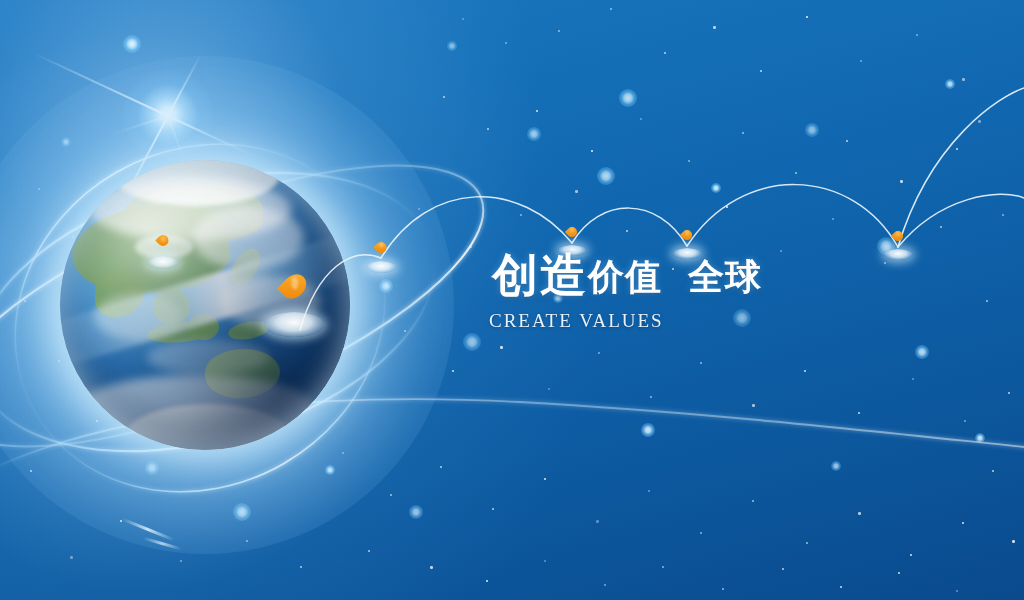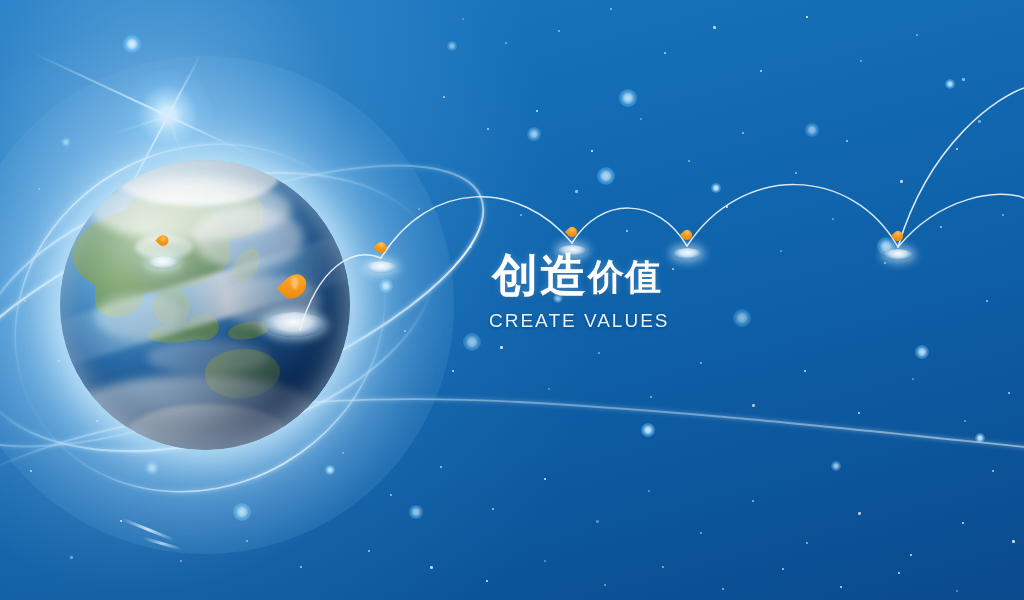--- a/index.html
+++ b/index.html
@@ -65,21 +65,21 @@
     border-radius:50%;background:rgba(255,255,255,0.35);transform:rotate(-45deg);filter:blur(1px);}
 
   
   .headline{position:absolute;white-space:nowrap;color:#ffffff;}
   .hl-line{display:flex;align-items:flex-end;}
   .big{font-size:46px;font-weight:bold;line-height:1;letter-spacing:2px;
     text-shadow:0 0 6px rgba(120,195,245,0.55),0 2px 4px rgba(6,40,84,0.45);}
   .small{font-size:36px;font-weight:bold;line-height:1;letter-spacing:1px;padding-bottom:3px;
     text-shadow:0 0 6px rgba(120,195,245,0.55),0 2px 4px rgba(6,40,84,0.45);}
   .gapmid{width:26px;}
-  .sub-row{position:absolute;display:flex;}
+  .sub-row{position:absolute;display:flex;font-family:Liberation Serif, serif;}
   .sub{font-size:19px;letter-spacing:2.0px;color:#e6f1fb;
     text-shadow:0 1px 3px rgba(6,40,84,0.45);white-space:nowrap;}
 
   
   .streak{position:absolute;height:3px;border-radius:3px;
     background:linear-gradient(90deg,rgba(255,255,255,0) 0%,rgba(235,250,255,0.9) 50%,rgba(255,255,255,0) 100%);
     filter:blur(0.6px);}
 </style>
 </head>
 <body>
@@ -319,20 +319,21 @@
         <div class="base" style="width: 27.6px; height: 11.4px; bottom: 0px; position: absolute;"></div>
         <div class="drop" style="width: 9.84px; height: 9.84px; top: 0px; position: absolute;"></div>
       </div>
     </div>
 
   <div class="headline" style="left:492px;top:252px;">
     <div class="hl-line">
       <span class="big">创造</span>
       <span class="small">价值</span>
       <span class="gapmid"></span>
+      <span class="small">全球</span>
     </div>
   </div>
 
   <div class="sub-row" style="left:489px;top:310px;">
     <span class="sub">CREATE VALUES</span>
     <span style="width:84px;display:inline-block;"></span>
   </div>
 
 </div>
 

